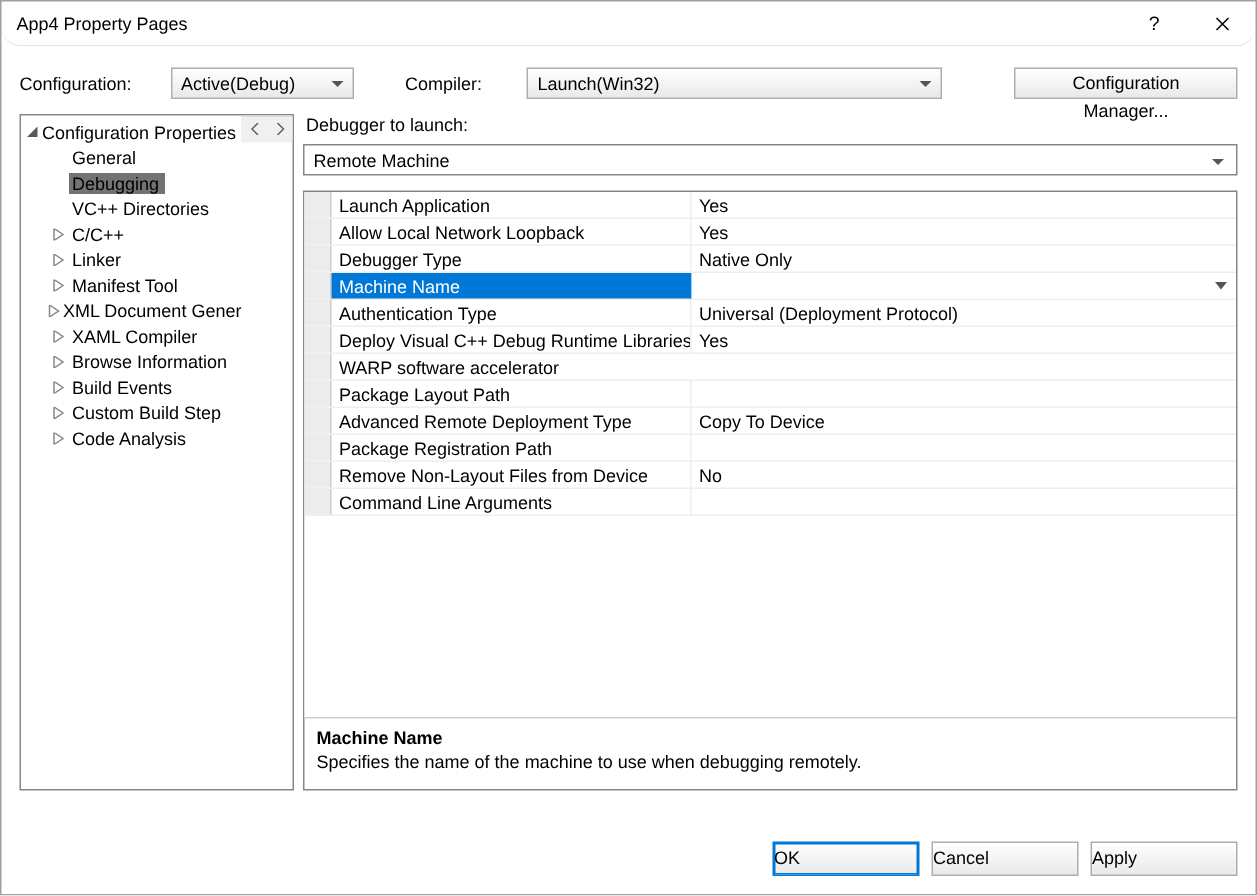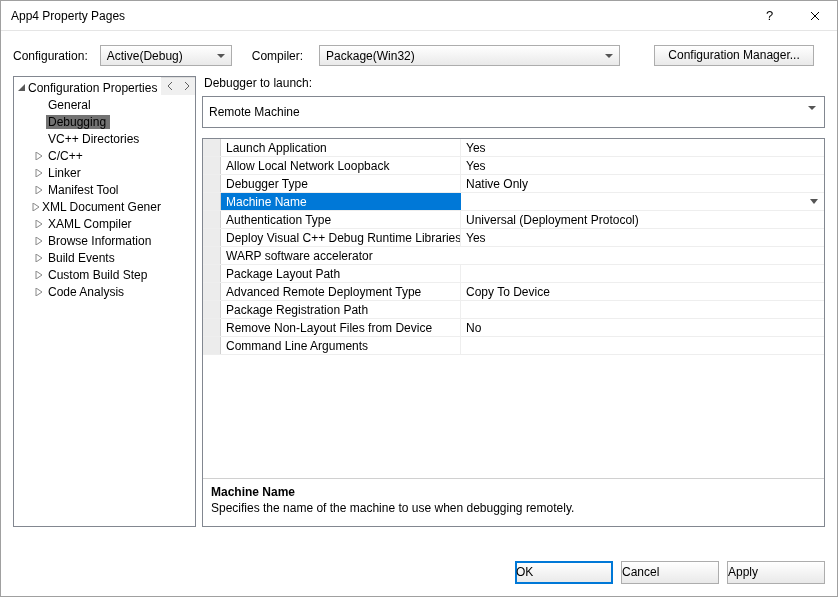--- a/index.html
+++ b/index.html
@@ -1,21 +1,21 @@
 <!DOCTYPE html>
 <html><head>
 <meta charset="utf-8">
 <style>
   * { box-sizing: border-box; font-family: 'Segoe UI', Tahoma, sans-serif; font-size: 12px; }
   body { margin: 0; background: #fff; color: #000; }
   .window { width: 838px; height: 597px; border: 1px solid #a0a0a0; background: #fff; display: flex; flex-direction: column; }
-  .titlebar { height: 30px; display: flex; align-items: center; padding: 0 0 0 10px; border-bottom: 1px solid #e5e5e5; }
+  .titlebar { height: 30px; display: flex; align-items: center; padding: 0 0 0 10px; border-bottom: 1px solid #e5e5e5; border-radius: 13px; }
   .titlebar-title { flex: 1; font-size: 12px; }
   .titlebar-btn { width: 45px; height: 29px; display: flex; align-items: center; justify-content: center; cursor: default; }
-  .config-row { display: flex; align-items: center; padding: 14px 12px 10px 12px; gap: 10px; }
+  .config-row { display: flex; align-items: center; padding: 14px 12px 10px 12px; gap: 24px; }
   .config-label { margin-right: 2px; }
   .combo { border: 1px solid #adadad; background: linear-gradient(#fff,#e9e9e9); height: 21px; display: flex; align-items: center; padding: 0 6px; position: relative; cursor: default; }
   .combo::after { content:""; position:absolute; right:6px; top:8px; border-left:4px solid transparent; border-right:4px solid transparent; border-top:4px solid #555; }
   #configuration-combo { width: 132px; }
   #platform-combo { width: 301px; margin-left: 4px; }
   .cfg-mgr-btn { border:1px solid #adadad; background:linear-gradient(#fff,#e9e9e9); height:21px; padding:0 10px; margin-left:24px; width:160px; text-align:center; line-height:19px; cursor:default;}
   .body { flex:1; display:flex; padding: 0 12px 10px 12px; gap:6px; min-height:0; }
   .tree { width: 183px; border:1px solid #828790; background:#fff; overflow:hidden; display:flex; flex-direction:row;}
   .tree-inner { flex:1; overflow:auto; padding-top:2px;}
   .tree-item { height:17px; display:flex; align-items:center; padding-left:4px; white-space:nowrap; cursor:default;}
@@ -24,21 +24,21 @@
   .tree-item .label { padding-left:2px; padding-right:4px;}
   .tree-item.selected .label { background:#737373; }
   .tree-item.child { padding-left: 18px; }
   .tree-item.child .expander { width:14px; }
   .tree-hscroll { height:17px; background:#f0f0f0; border-top:1px solid #ddd; display:flex; align-items:center;}
   .hscroll-btn { width:17px; height:17px; display:flex; align-items:center; justify-content:center; background:#f0f0f0;}
   .hscroll-track { flex:1; height:17px; background:#f0f0f0; position:relative;}
   .hscroll-thumb { position:absolute; left:0; top:0; width:50%; height:17px; background:#cdcdcd;}
   .right { flex:1; display:flex; flex-direction:column; min-width:0;}
   .launch-label { padding: 0 0 6px 2px; }
-  .launch-combo { border:1px solid #828790; height:32px; display:flex; align-items:center; padding:0 6px; position:relative; margin-bottom:10px; cursor:default;}
+  .launch-combo { border:1px solid #828790; height:21px; display:flex; align-items:center; padding:0 6px; position:relative; margin-bottom:10px; cursor:default;}
   .launch-combo::after { content:""; position:absolute; right:8px; top:9px; border-left:4px solid transparent; border-right:4px solid transparent; border-top:4px solid #555;}
   .grid-wrap { flex:1; border:1px solid #828790; display:flex; flex-direction:column; min-height:0;}
   .grid { flex:1; overflow:auto; background:#fff;}
   .grid-row { display:flex; height:18px; border-bottom:1px solid #eee; cursor:default;}
   .grid-row .gutter { width:18px; background:#ececec; border-right:1px solid #d0d0d0;}
   .grid-row .pname { width:240px; padding:0 5px; display:flex; align-items:center; border-right:1px solid #eee; white-space:nowrap; overflow:hidden;}
   .grid-row .pval { flex:1; padding:0 5px; display:flex; align-items:center; position:relative; white-space:nowrap; overflow:hidden;}
   .grid-row.selected .pname { background:#0078d7; color:#fff; border-right-color:#0078d7;}
   .grid-row.selected .pval { background:#fff;}
   .grid-row.selected .pval::after { content:""; position:absolute; right:6px; top:6px; border-left:4px solid transparent; border-right:4px solid transparent; border-top:5px solid #555;}
@@ -66,21 +66,21 @@
     </div>
   </div>
 
   <div class="config-row">
     <span class="config-label">Configuration:</span>
     <div class="combo" id="configuration-combo">
       <span>Active(Debug)</span>
     </div>
     <span class="config-label" style="margin-left:10px;">Compiler:</span>
     <div class="combo" id="platform-combo">
-      <span>Package(Win32)</span>
+      <span>Launch(Win32)</span>
     </div>
     <div class="cfg-mgr-btn">Configuration Manager...</div>
   </div>
 
   <div class="body">
 
     <div class="tree">
       <div class="tree-inner" id="tree-inner">
           <div class="tree-item root">
             <span class="expander">

